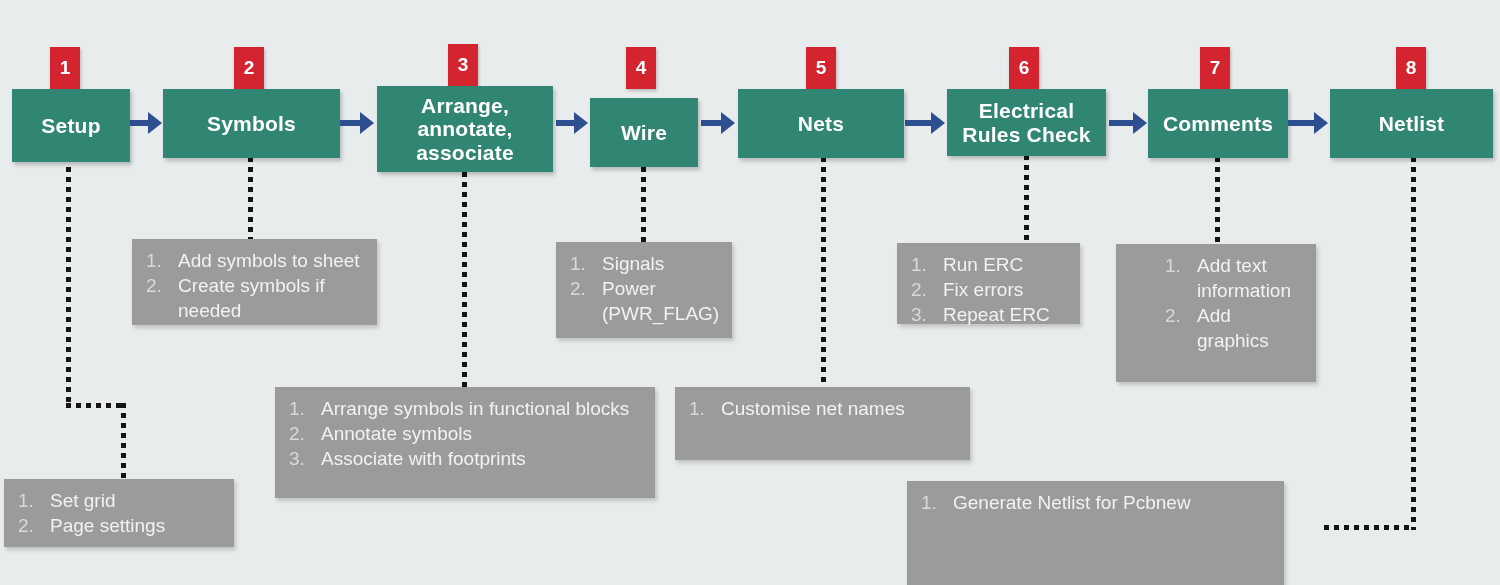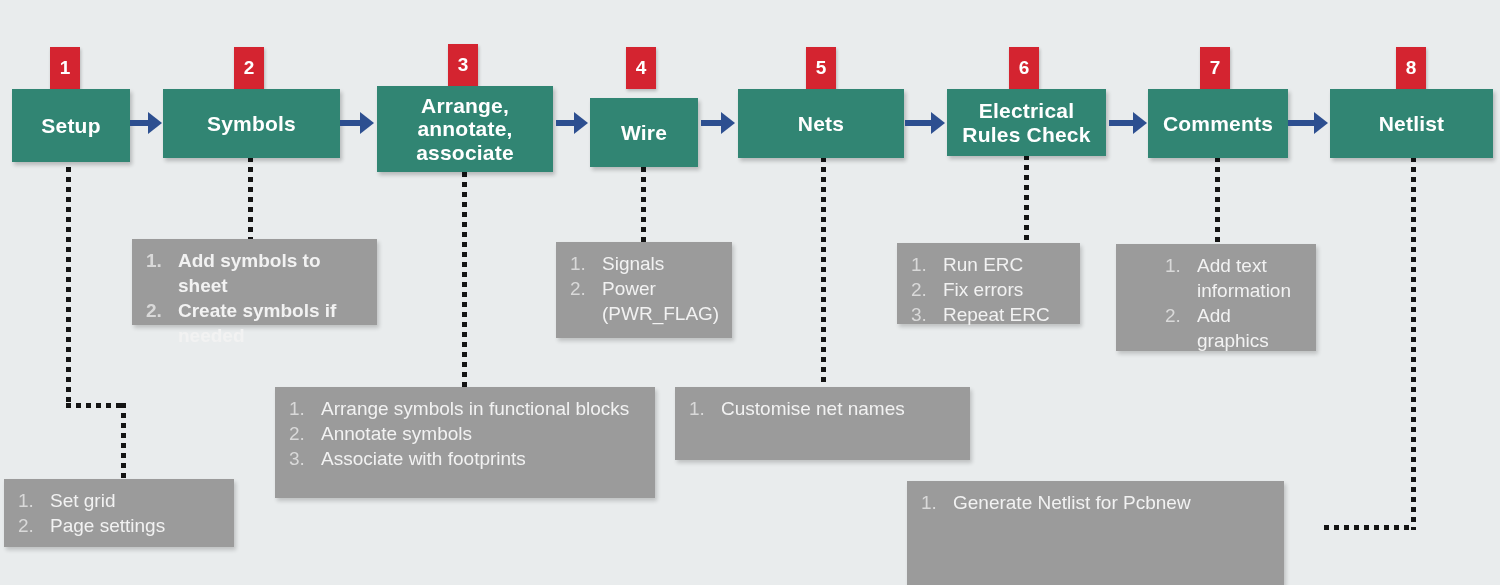--- a/index.html
+++ b/index.html
@@ -199,21 +199,21 @@
     <span class="lbl">Electrical
 Rules Check</span>
   </div>
   <div class="step" style="left:1148px;top:89px;width:140px;height:69px;">
     <span class="lbl">Comments</span>
   </div>
   <div class="step" style="left:1330px;top:89px;width:163px;height:69px;">
     <span class="lbl">Netlist</span>
   </div>
 
-  <div class="note" style="left:132px;top:239px;width:245px;height:86px;font-weight:bold;">
+  <div class="note" style="left:132px;top:239px;width:245px;height:86px;">
     <ol>
       <li>Add symbols to sheet</li>
       <li>Create symbols if needed</li>
     </ol>
   </div>
 
   <div class="note" style="left:556px;top:242px;width:176px;height:96px;">
     <ol>
       <li>Signals</li>
       <li>Power (PWR_FLAG)</li>
@@ -221,21 +221,21 @@
   </div>
 
   <div class="note" style="left:897px;top:243px;width:183px;height:81px;">
     <ol>
       <li>Run ERC</li>
       <li>Fix errors</li>
       <li>Repeat ERC</li>
     </ol>
   </div>
 
-  <div class="note" style="left:1116px;top:244px;width:200px;height:107px;padding-left:47px;">
+  <div class="note" style="left:1116px;top:244px;width:200px;height:138px;padding-left:47px;">
     <ol>
       <li>Add text information</li>
       <li>Add graphics</li>
     </ol>
   </div>
 
   <div class="note" style="left:275px;top:387px;width:380px;height:111px;">
     <ol>
       <li>Arrange symbols in functional blocks</li>
       <li>Annotate symbols</li>

